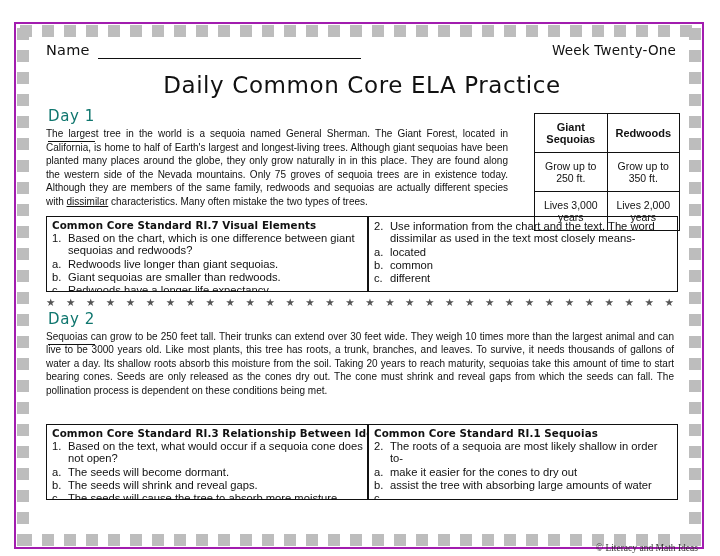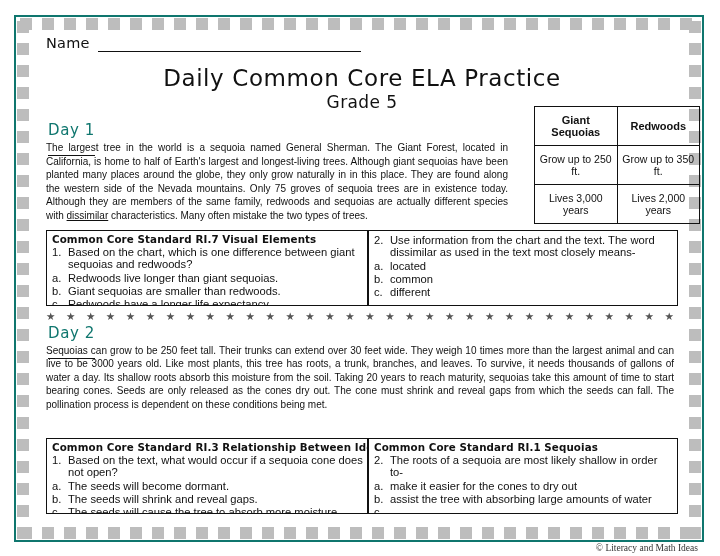--- a/index.html
+++ b/index.html
@@ -11,25 +11,25 @@
     height: 556px;
     background: #ffffff;
     font-family: "Liberation Sans", sans-serif;
     overflow: hidden;
   }
 
   
   .page {
     position: absolute;
     left: 14px;
-    top: 15px;
+    top: 22px;
     width: 690px;
     height: 527px;
     box-sizing: border-box;
-    border: 2px solid #0f766e;
+    border: 2px solid #a21caf;
     background: #ffffff;
   }
 
   
   .dots {
     position: absolute;
     pointer-events: none;
   }
   .dots span {
     position: absolute;
@@ -150,21 +150,21 @@
   }
   .growth-caption {
     text-align: center;
     font-family: "Liberation Serif", serif;
     font-size: 10px;
     color: #111;
     margin-bottom: 2px;
   }
   table.growth {
     border-collapse: collapse;
-    width: 166px;
+    width: 146px;
     table-layout: fixed;
   }
   table.growth td {
     border: 1.6px solid #111;
     text-align: center;
     vertical-align: middle;
     font-family: "Liberation Sans", sans-serif;
     font-size: 10.5px;
     line-height: 12px;
     color: #111;
@@ -379,24 +379,24 @@
       <span style="left: 1px; top: 466px;"></span>
       <span style="left: 1px; top: 488px;"></span>
       <span style="left: 1px; top: 510px;"></span>
     </div>
 
   <div class="content">
 
     <div class="hdr-row">
       <span class="name-label">Name</span>
       <span class="name-line"></span>
+      <span class="week-label">Week Twenty-One</span>
     </div>
 
     <div class="title">Daily Common Core ELA Practice</div>
-    <div class="subtitle">Grade 5</div>
 
     <div class="growth-wrap">
       <table class="growth">
         <tbody>
             <tr>
           <td class="head">Giant Sequoias</td>
           <td class="head">Redwoods</td>
         </tr>
         <tr>
           <td class="body">Grow up to 250 ft.</td>

